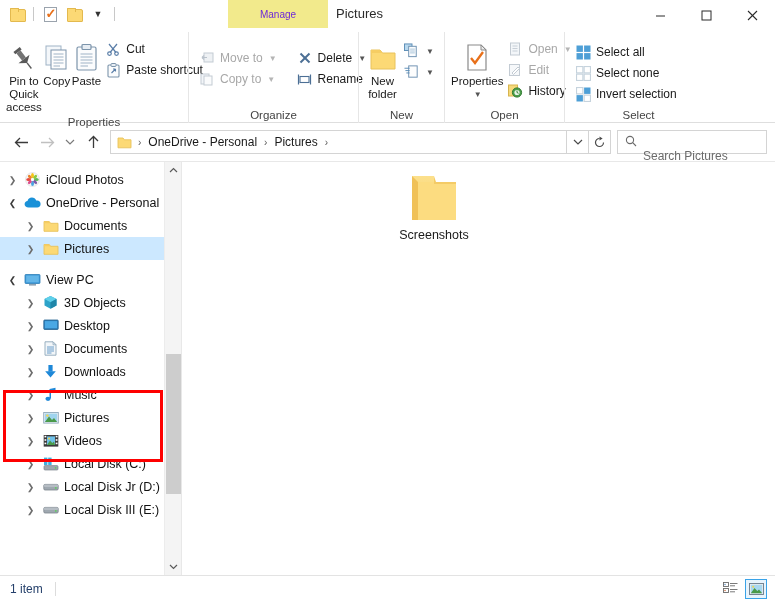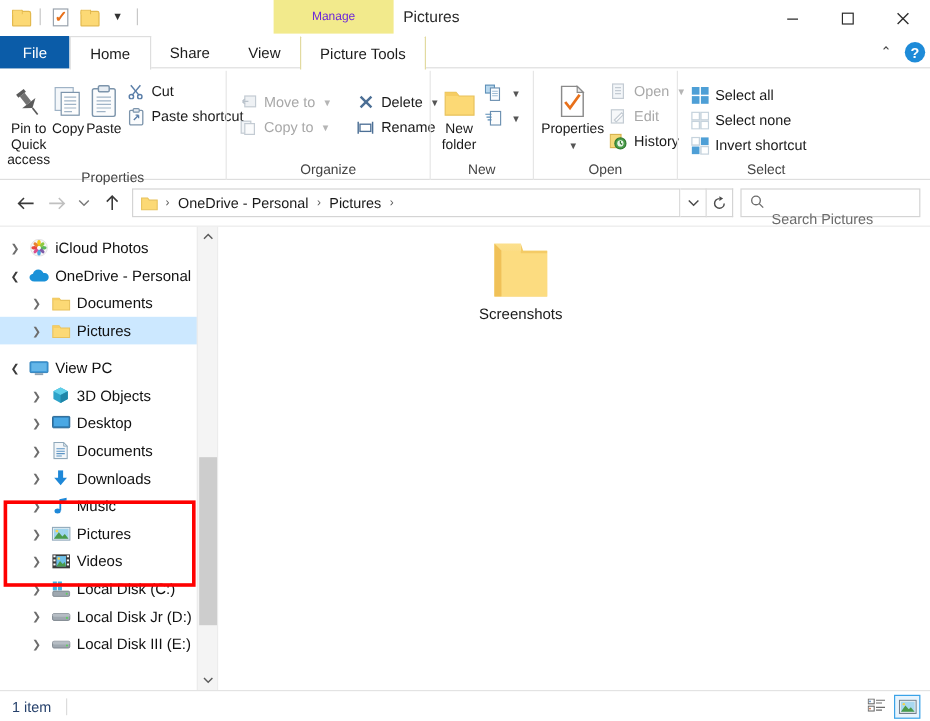--- a/index.html
+++ b/index.html
@@ -243,31 +243,20 @@
       </div>
       <div class="win-btn">
         <svg width="11" height="11" viewBox="0 0 11 11">
             <line x1="1" y1="1" x2="10" y2="10" stroke="#2b2b2b" stroke-width="1.1"></line>
             <line x1="10" y1="1" x2="1" y2="10" stroke="#2b2b2b" stroke-width="1.1"></line>
           </svg>
       </div>
     </div>
   </div>
 
-  <div class="tabstrip">
-    <div class="tab file">File</div>
-    <div class="tab active">Home</div>
-    <div class="tab">Share</div>
-    <div class="tab">View</div>
-    <div class="tab ctx">Picture Tools</div>
-    <div class="tabstrip-right">
-      <span class="chev-up">⌃</span>
-      <span class="help-btn">?</span>
-    </div>
-  </div>
 
   <div class="ribbon">
 
     <div class="rgroup" id="grp-clipboard">
       <div class="rgroup-body">
         <div class="big-btn">
           <span class="bi">
             <svg width="26" height="28" viewBox="0 0 26 28">
               <g transform="rotate(-38 13 14)">
                 <rect x="9" y="2" width="8" height="3" fill="#5a5a5a"></rect>
@@ -519,21 +508,21 @@
           </div>
           <div class="small-btn">
             <span class="si">
               <svg width="15" height="15" viewBox="0 0 15 15">
                 <rect x="0.5" y="0.5" width="6.4" height="6.4" fill="none" stroke="#c6d3dd" stroke-width="1.2"></rect>
                 <rect x="8.1" y="0.5" width="6.4" height="6.4" fill="#4e9fd6"></rect>
                 <rect x="0.5" y="8.1" width="6.4" height="6.4" fill="#4e9fd6"></rect>
                 <rect x="8.1" y="8.1" width="6.4" height="6.4" fill="none" stroke="#c6d3dd" stroke-width="1.2"></rect>
               </svg>
             </span>
-            <span>Invert shortcut</span>
+            <span>Invert selection</span>
           </div>
         </div>
       </div>
       <div class="rgroup-label">Select</div>
     </div>
   </div>
 
   <div class="addrbar">
     <div class="nav-btn">
       <svg width="15" height="13" viewBox="0 0 15 13">

